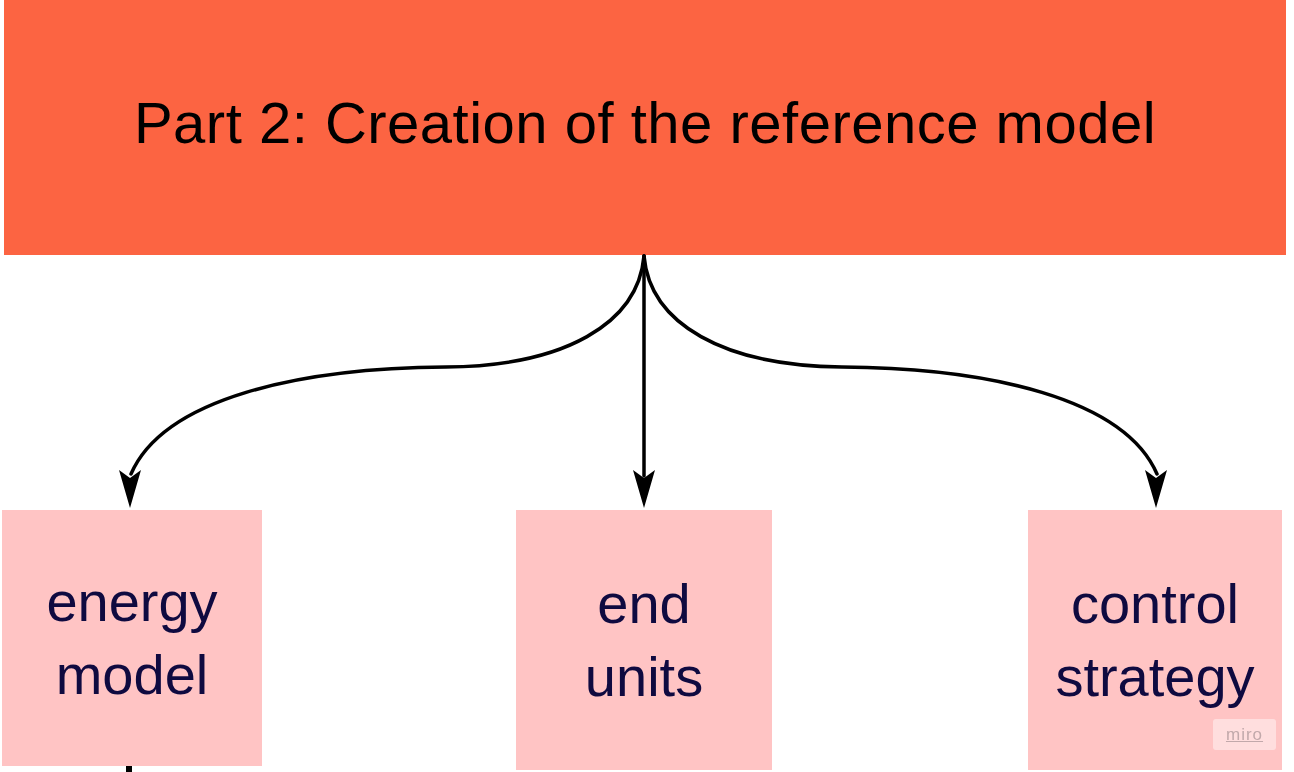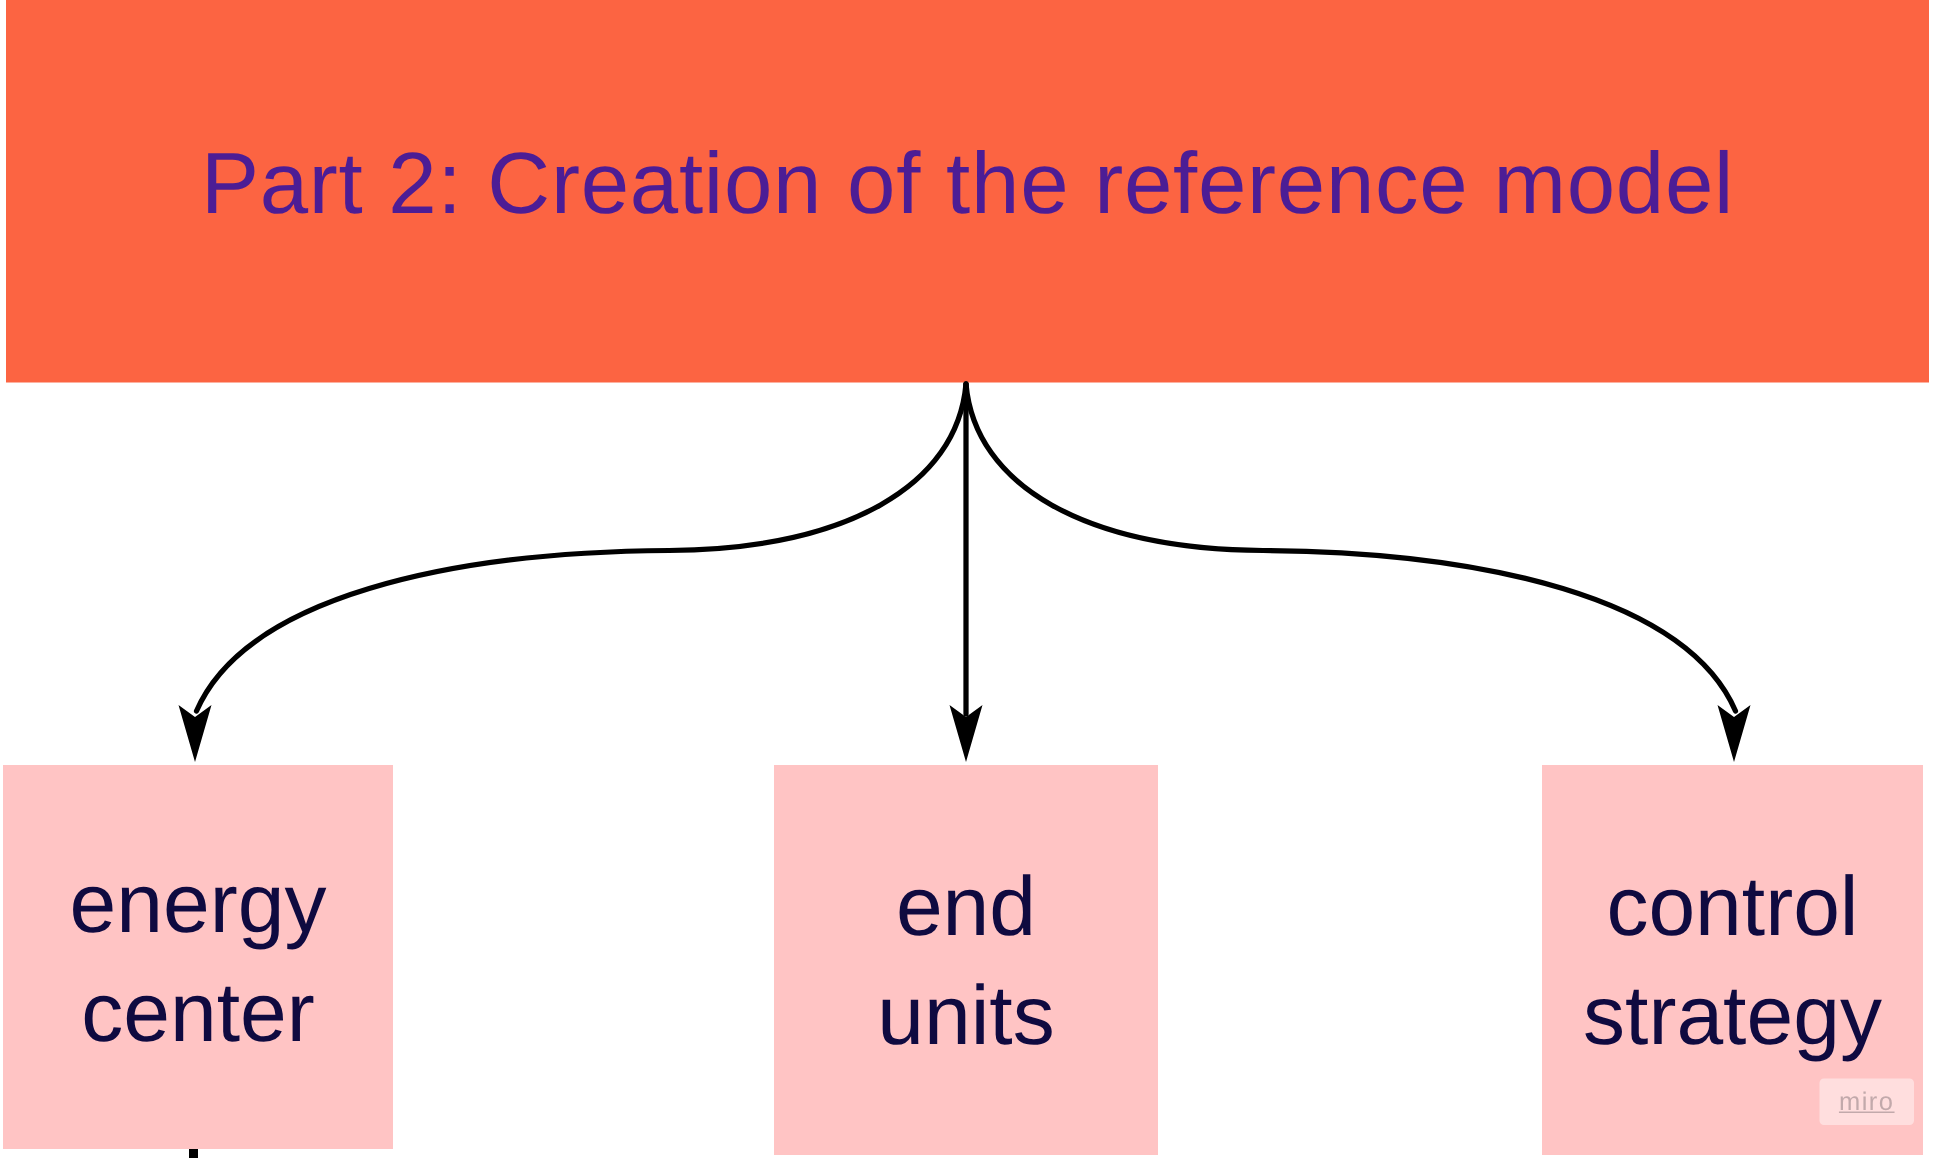--- a/index.html
+++ b/index.html
@@ -20,21 +20,21 @@
     left: 4px;
     top: 0;
     width: 1282px;
     height: 255px;
     background: #fc6442;
     display: flex;
     align-items: center;
     justify-content: center;
   }
   .banner .title {
-    color: #4c1d95;
+    color: #000000;
     font-size: 58px;
     font-weight: 400;
     letter-spacing: 0.5px;
     text-align: left;
     padding-bottom: 10px;
     white-space: nowrap;
   }
   svg.arrows {
     position: absolute;
     left: 0;
@@ -100,21 +100,21 @@
     <path d="M 130,508 L 119,470 L 130,478 L 141,470 Z" fill="#000000"></path>
 
     <path d="M 644,256 C 650,324 724,366 842,367 C 988,368 1124,398 1157,474" fill="none" stroke-width="3.5" stroke-linecap="round" stroke="#000000"></path>
     <path d="M 1156,508 L 1145,470 L 1156,478 L 1167,470 Z" fill="#000000"></path>
 
     <rect x="126" y="766" width="6" height="6" fill="#000000"></rect>
   </svg>
 
   <div class="box box-1">
     <div class="box-label">energy
-center</div>
+model</div>
   </div>
 
   <div class="box box-2">
     <div class="box-label">end
 units</div>
   </div>
 
   <div class="box box-3">
     <div class="box-label">control
 strategy</div>

